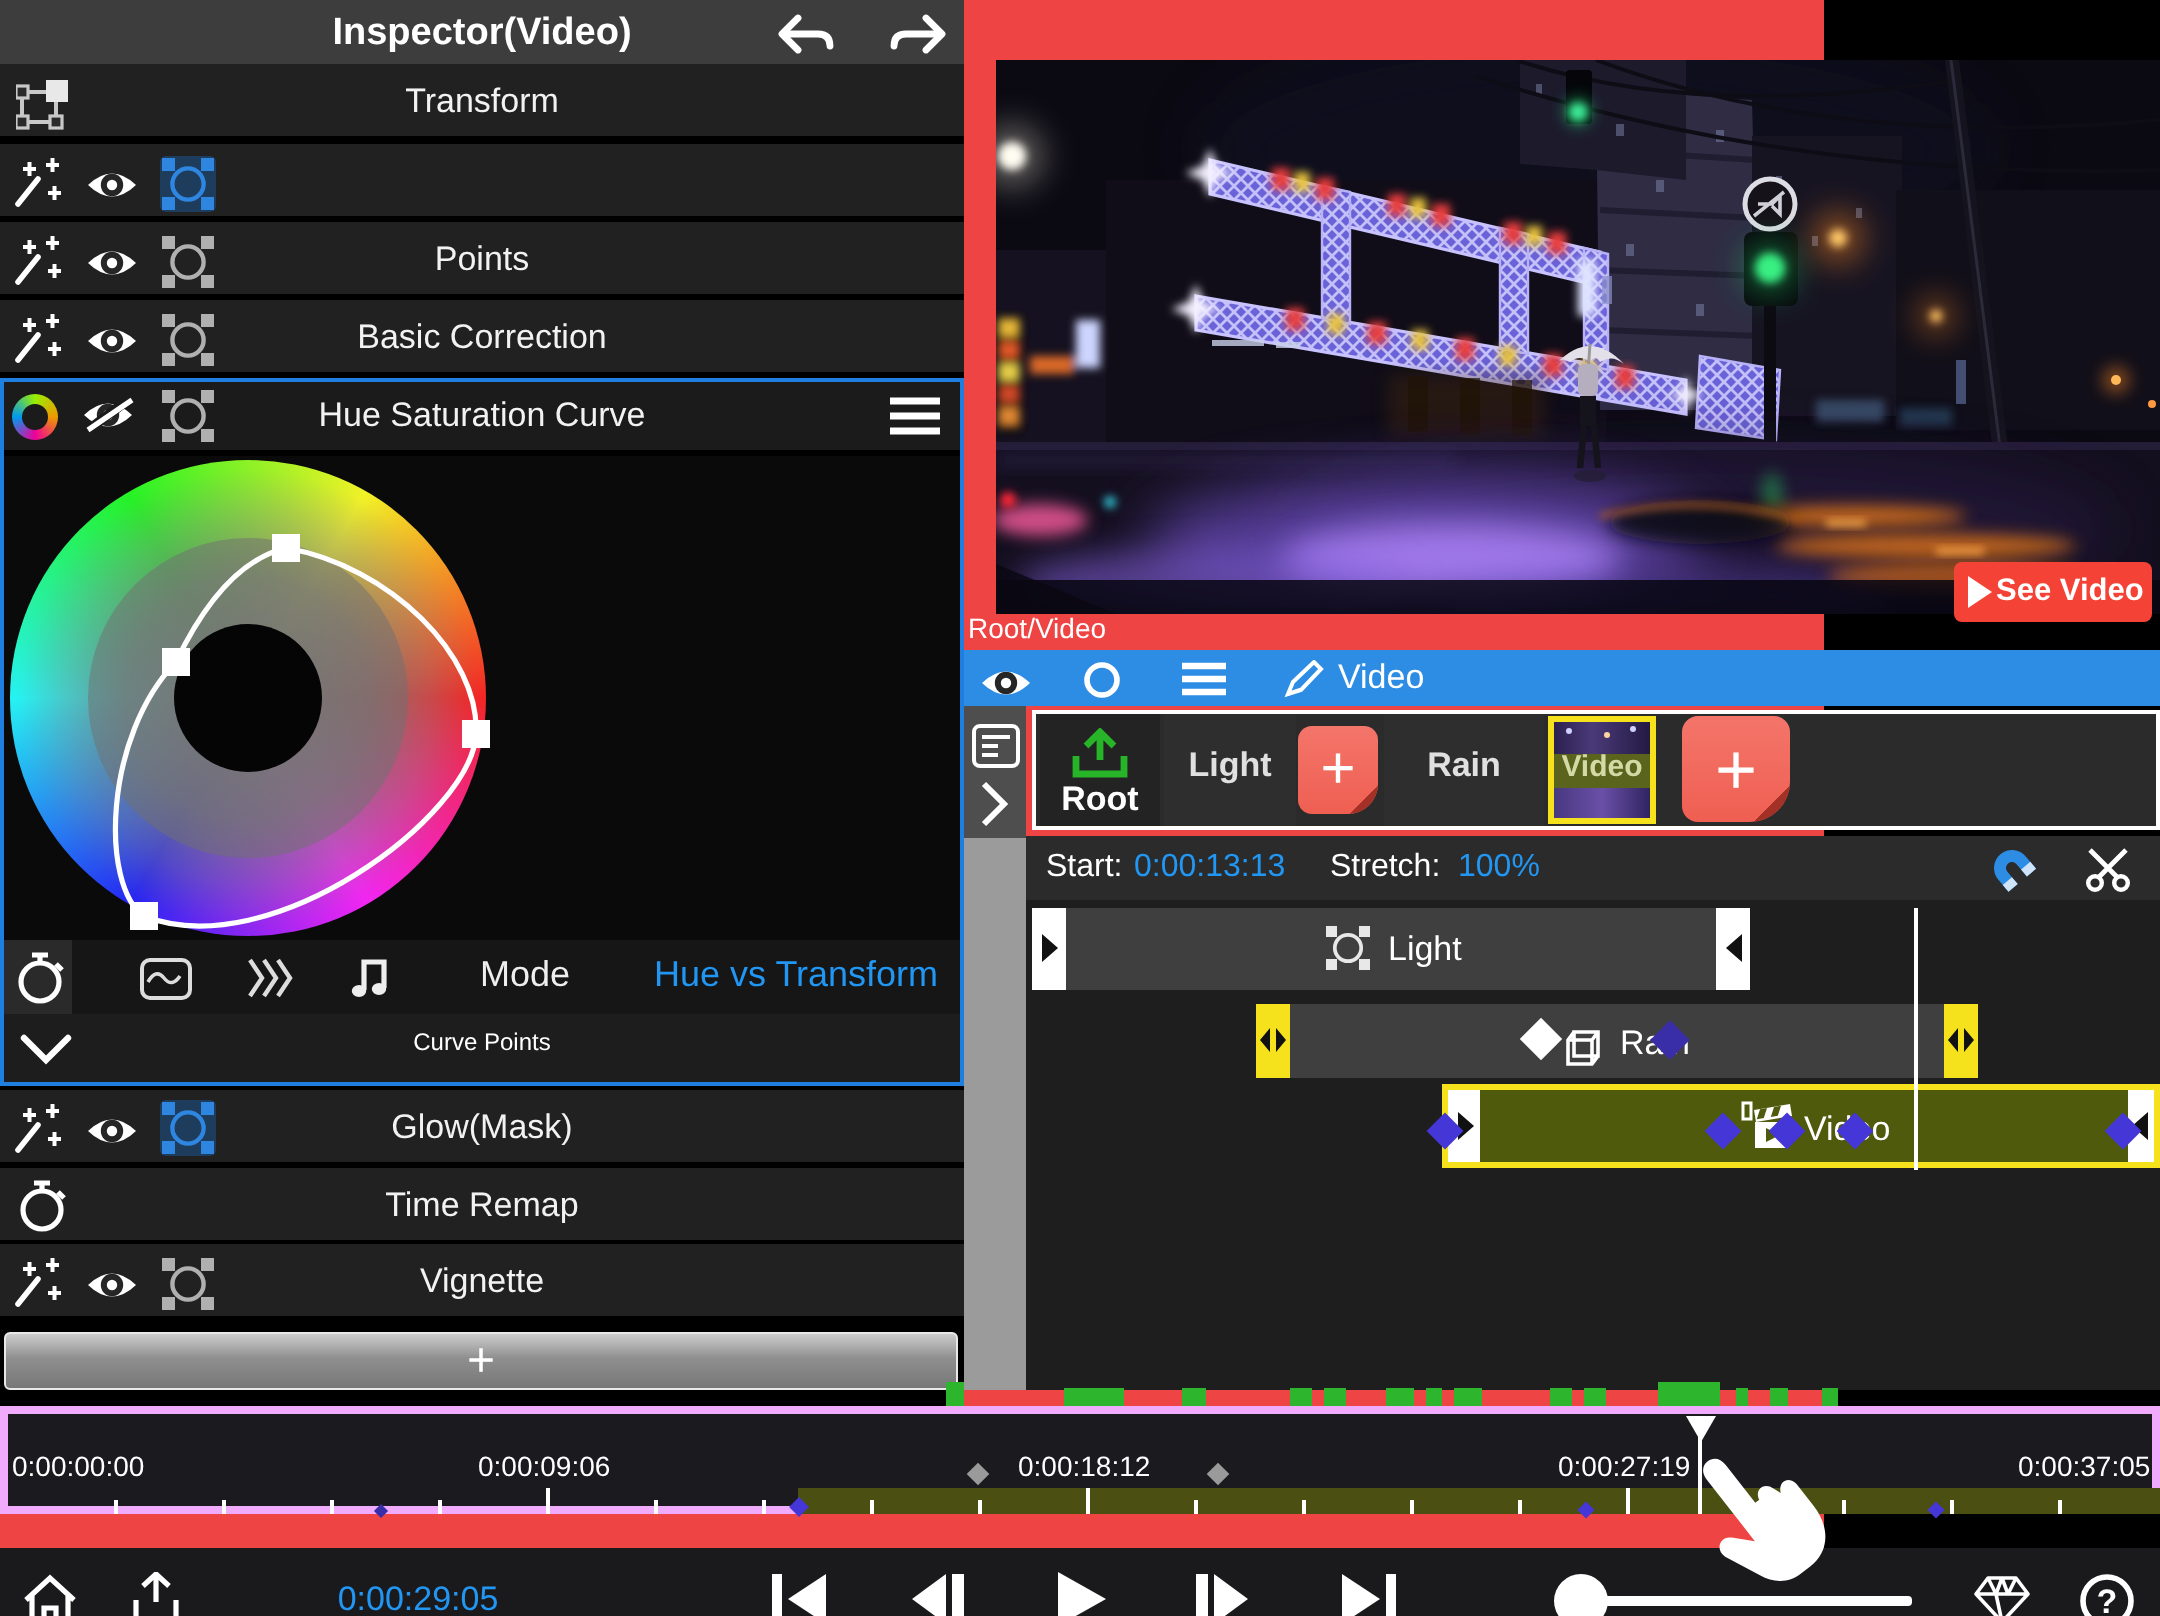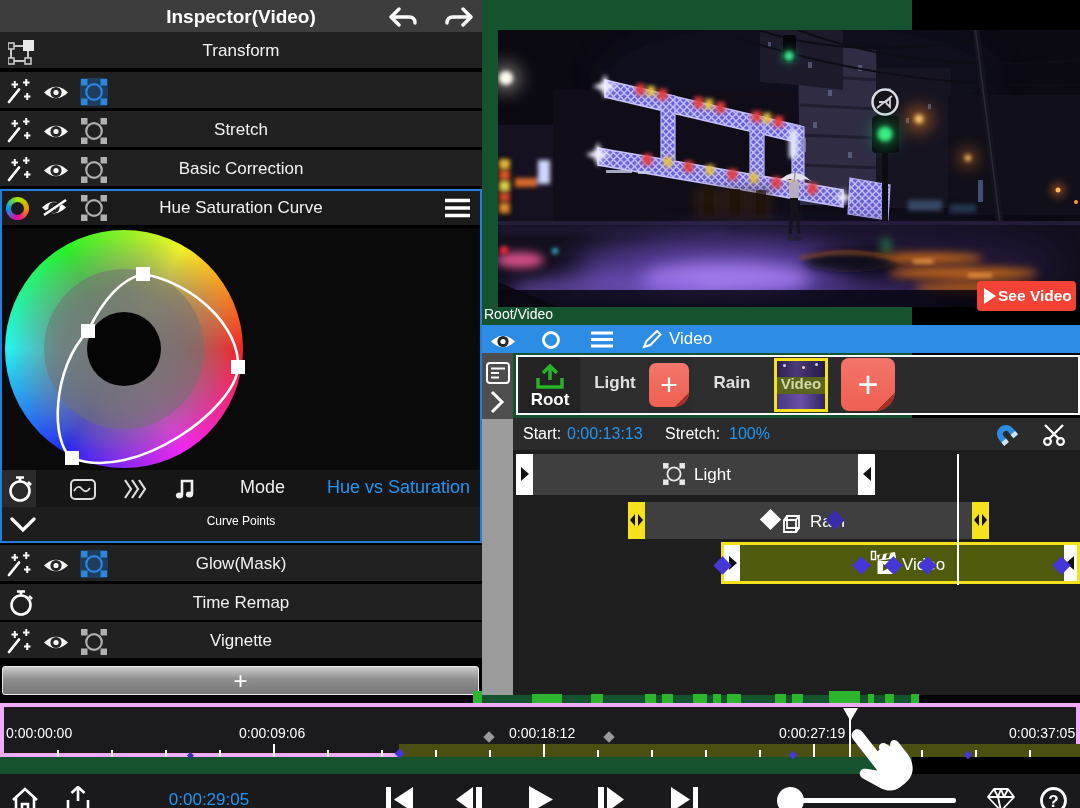--- a/index.html
+++ b/index.html
@@ -1,17 +1,17 @@
 <!DOCTYPE html>
 <html><head><meta charset="utf-8">
 <style>
 *{margin:0;padding:0;box-sizing:border-box;}
 html,body{width:1080px;height:808px;background:#000;overflow:hidden;}
 body{font-family:"Liberation Sans",sans-serif;color:#fff;}
-#app{position:absolute;top:0;left:0;width:912px;height:808px;background:#14532d;}
+#app{position:absolute;top:0;left:0;width:912px;height:808px;background:#ef4444;}
 .abs{position:absolute;}
 
 #lp{position:absolute;left:0;top:0;width:482px;height:703px;background:#000;}
 .lp-hdr{position:absolute;left:0;top:0;width:482px;height:32px;background:#3d3d3d;}
 .lp-hdr .t{position:absolute;width:100%;text-align:center;top:6px;font-size:19px;font-weight:bold;}
 .row{position:absolute;left:0;width:482px;height:38px;background:#212121;border-bottom:2px solid #000;}
 .row .t{position:absolute;width:100%;text-align:center;top:9px;font-size:17px;color:#f2f2f2;}
 .ic{position:absolute;}
 
 #wheelbox{position:absolute;left:0;top:228px;width:482px;height:242px;background:#0a0a0a;}
@@ -106,21 +106,21 @@
         </svg>
   <svg class="ic" style="left:43px;top:11px" width="26" height="19">
           <use href="#eye"></use>
         </svg>
   <div class="ic" style="left:80px;top:6px;width:28px;height:28px;background:#1e3c5c;border-radius:3px"></div>
   <svg class="ic" style="left:81px;top:7px" width="26" height="26" fill="#2e86e0" stroke="#2e86e0">
           <use href="#mask"></use>
         </svg>
  </div>
  <div class="row" style="top:111px">
-        <div class="t">Stretch</div>
+        <div class="t">Points</div>
   <svg class="ic" style="left:6px;top:7px" width="26" height="25">
           <use href="#wand"></use>
         </svg>
   <svg class="ic" style="left:43px;top:11px" width="26" height="19">
           <use href="#eye"></use>
         </svg>
   <svg class="ic" style="left:81px;top:7px" width="26" height="26" fill="#b0b0b0" stroke="#b0b0b0">
           <use href="#mask"></use>
         </svg>
  </div>
@@ -175,21 +175,21 @@
         </svg>
    <svg class="ic" style="left:122px;top:9px" width="26" height="20">
      <path d="M3 1 l6 9 l-6 9 M10 1 l6 9 l-6 9 M17 1 l6 9 l-6 9" fill="none" stroke="#ddd" stroke-width="2.2"></path>
         </svg>
    <svg class="ic" style="left:174px;top:7px" width="24" height="24">
      <path d="M8 18 V4 h10 v13" fill="none" stroke="#eee" stroke-width="2.6"></path>
      <ellipse cx="5.5" cy="18.5" rx="3.6" ry="3" fill="#eee"></ellipse>
           <ellipse cx="15.5" cy="17.5" rx="3.6" ry="3" fill="#eee"></ellipse>
         </svg>
    <div class="abs" style="left:240px;top:7px;font-size:18px;color:#eee">Mode</div>
-   <div class="abs blue" style="left:327px;top:7px;font-size:18px;">Hue vs Saturation</div>
+   <div class="abs blue" style="left:327px;top:7px;font-size:18px;">Hue vs Transform</div>
  </div>
  <div id="cprow">
         <div class="t">Curve Points</div>
    <svg class="ic" style="left:10px;top:10px" width="26" height="17">
           <path d="M2 2 L13 13 L24 2" fill="none" stroke="#fff" stroke-width="3.2" stroke-linecap="round"></path>
         </svg>
  </div>
  <div id="selbox"></div>
  <div class="row" style="top:545px">
         <div class="t">Glow(Mask)</div>

